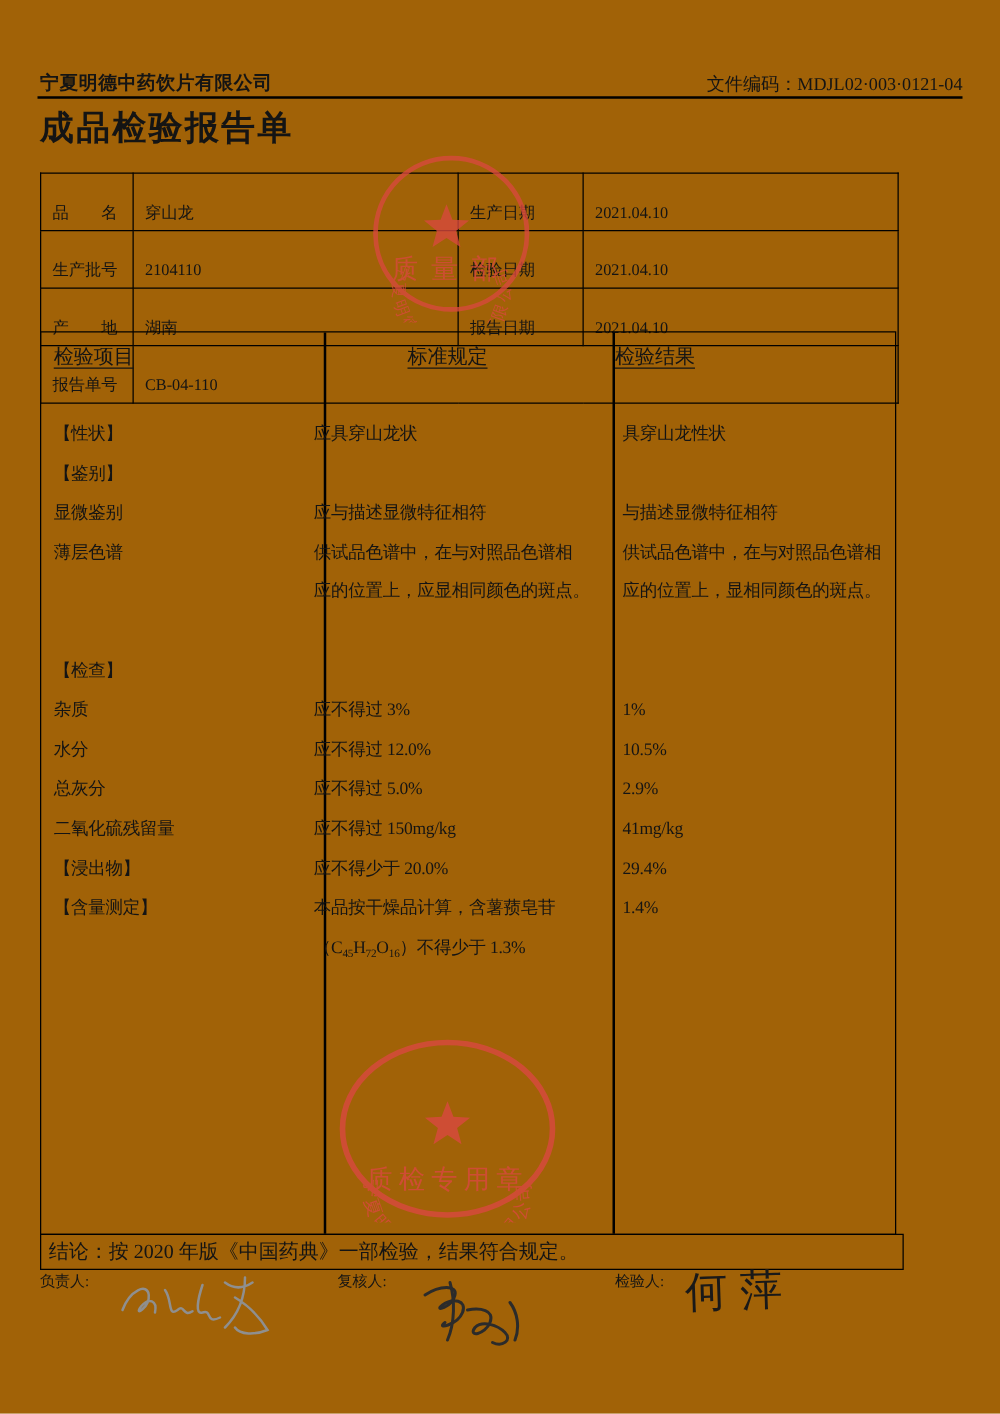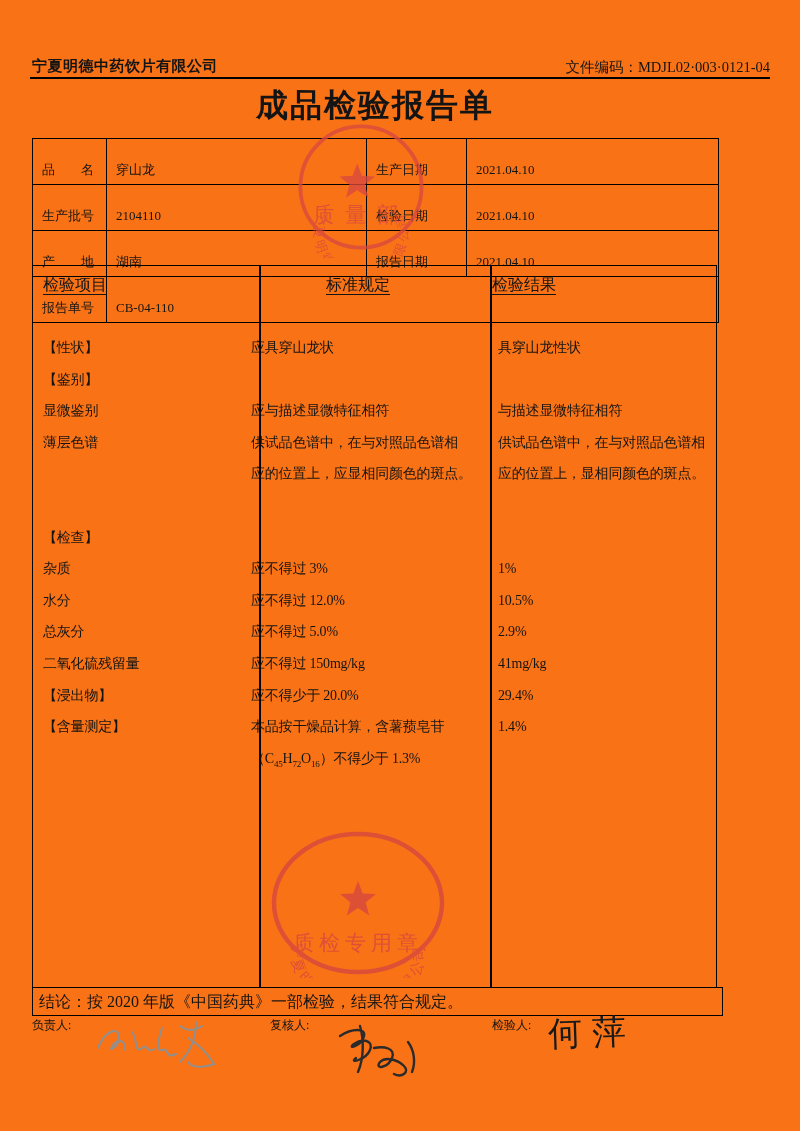--- a/index.html
+++ b/index.html
@@ -1,24 +1,24 @@
 <!DOCTYPE html>
 <html><head>
 <meta charset="utf-8">
 <style>
   html,body{margin:0;padding:0;background:#ffffff;}
-  #page{position:relative;width:800px;height:1131px;background:#f97316;overflow:hidden;
+  #page{position:relative;width:800px;height:1131px;background:#a16207;overflow:hidden;
         font-family:"Liberation Serif","DejaVu Serif",serif;color:#141414;}
 
   
   .hdr-left{position:absolute;left:32px;top:57px;font-size:15px;font-weight:bold;letter-spacing:.5px;}
   .hdr-right{position:absolute;right:30px;top:58px;font-size:14.5px;margin-left:16px;}
   .hdr-rule{position:absolute;left:30px;top:77px;width:740px;height:2px;background:#000;}
-  .title{position:absolute;left:32px;top:84px;width:686px;text-align:center;
-         font-size:32px;font-weight:bold;letter-spacing:2px;}
+  .title{position:absolute;left:32px;top:84px;width:686px;text-align:left;
+         font-size:27px;font-weight:bold;letter-spacing:2px;}
 
   
   table.info{position:absolute;left:32px;top:138px;width:686px;border-collapse:collapse;table-layout:fixed;}
   table.info td{border:1.5px solid #000;height:29px;font-size:13px;padding:16px 0 0 9px;white-space:nowrap;}
   table.info td.lbl{padding-left:9px;}
 
   
   .main-box{position:absolute;left:32px;top:265px;width:683px;height:721px;border:1.5px solid #000;}
   .main-box .vline{position:absolute;top:0;bottom:0;width:1.5px;background:#000;}
   .v1{left:226px;} .v2{left:457px;}

